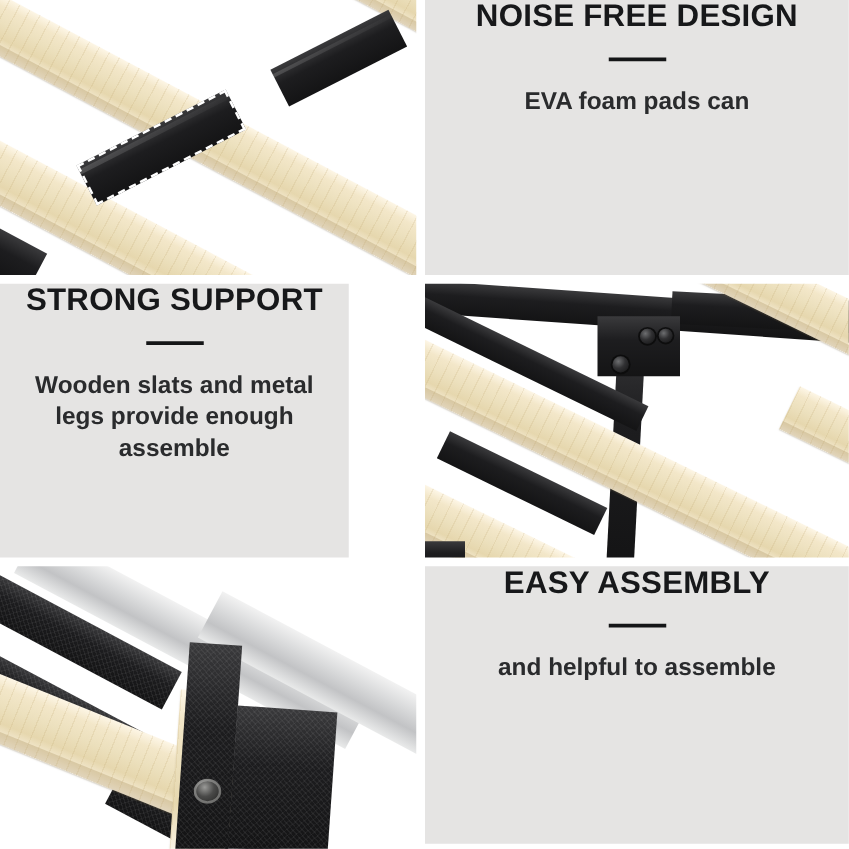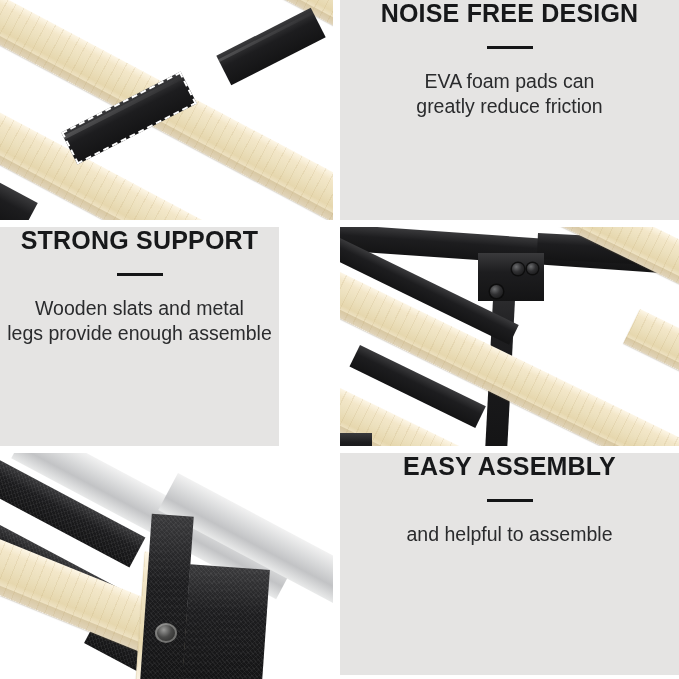--- a/index.html
+++ b/index.html
@@ -35,21 +35,21 @@
     margin:0;
     white-space:nowrap;
   }
   .rule{
     width:46px;height:3px;
     background:#141517;
     margin:18px 0 20px 0;
   }
   .body{
     font-size:19.5px;
-    font-weight:400;
+    font-weight:700;
     color:#2a2b2d;
     line-height:1.32;
     margin:0;
     max-width:270px;
   }
   .body .ln{display:block;}
 
   
   .photo{background:#ffffff;}
 
@@ -127,21 +127,20 @@
     <div class="dashed" style="left:62px;top:100px;width:134px;height:36px;transform:rotate(-27deg);"></div>
 
     <div class="foam" style="left:-14px;top:190px;width:46px;height:36px;transform:rotate(28deg);"></div>
   </div>
 
   <div class="cell textpanel" style="left:340px;top:0;width:339px;height:220px;">
     <h2 class="heading">NOISE FREE DESIGN</h2>
     <div class="rule"></div>
     <p class="body">
       <span class="ln">EVA foam pads can</span>
-      <span class="ln">greatly reduce friction</span>
     </p>
   </div>
 
   <div class="cell textpanel" style="left:0;top:227px;width:279px;height:219px;">
     <h2 class="heading">STRONG SUPPORT</h2>
     <div class="rule"></div>
     <p class="body" style="max-width:292px;">
       <span class="ln">Wooden slats and metal</span>
       <span class="ln">legs provide enough assemble</span>
     </p>

